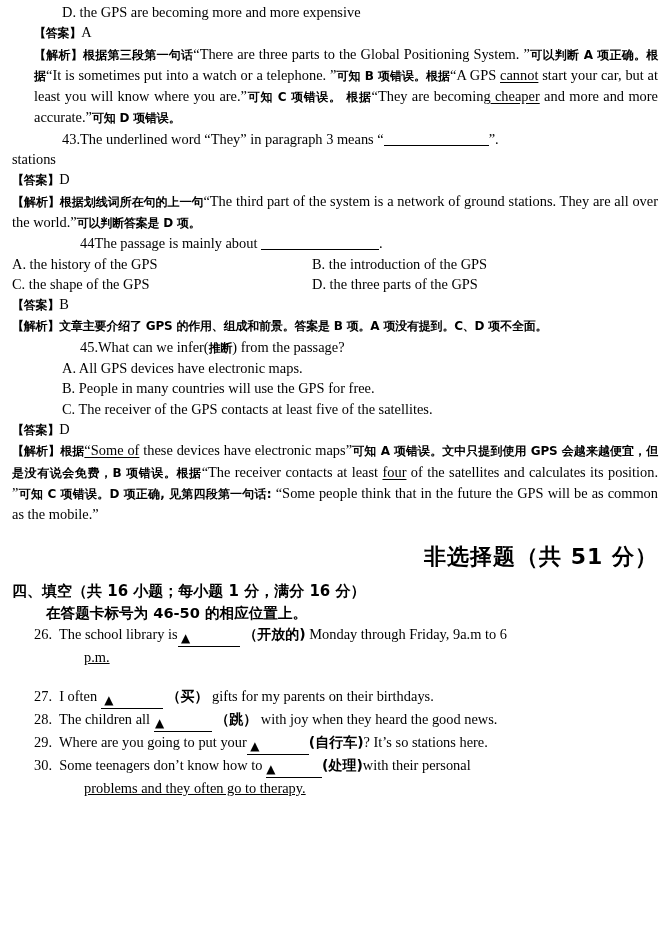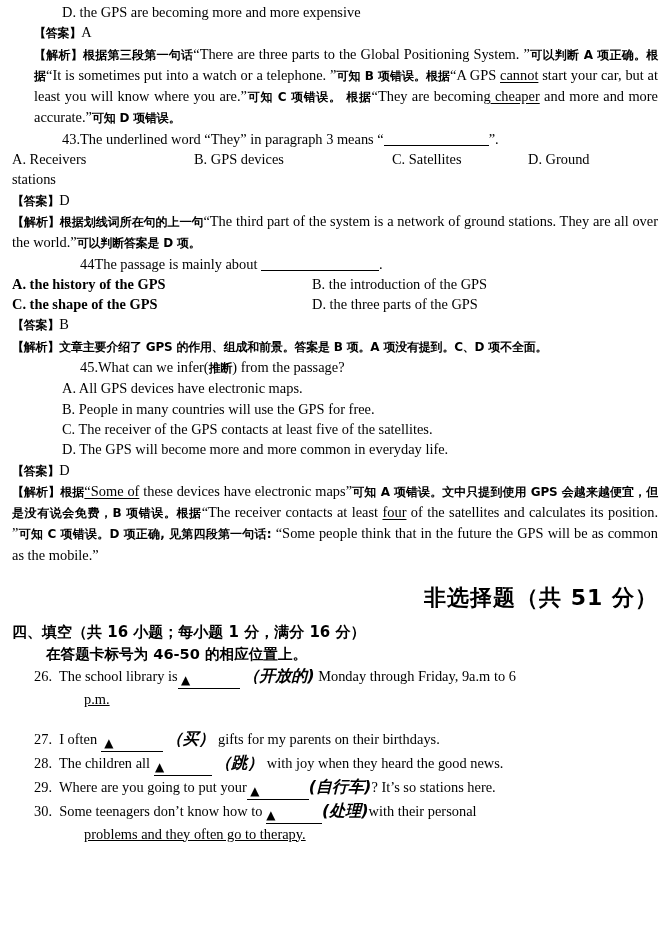--- a/index.html
+++ b/index.html
@@ -60,21 +60,21 @@
     font-size: 14.4px;
     line-height: 20.3px;
     display: block;
     white-space: nowrap;
     padding-left: 6px;
   }
   .opt-row > span { display: inline-block; vertical-align: baseline; }
   .o4a { width: 182px; }
   .o4b { width: 198px; }
   .o4c { width: 136px; }
-  .o2a { width: 300px; font-weight: bold; }
+  .o2a { width: 300px; }
 
   
   .blank-line {
     display: inline-block;
     border-bottom: 1.1px solid #000;
     vertical-align: -2px;
     height: 13px;
   }
   .bl-105 { width: 105px; }
   .bl-118 { width: 118px; }
@@ -129,61 +129,58 @@
     line-height: 13px;
     height: 14px;
   }
   .gap-62 { width: 62px; }
   .gap-58 { width: 58px; }
   .gap-56 { width: 56px; }
   .tri { font-size: 12px; line-height: 12px; }
   .zh-paren {
     font-family: "DejaVu Sans", "Liberation Sans", sans-serif;
     font-weight: bold;
-    font-size: 16px;
-    font-style: italic;
+    font-size: 14px;
   }
   .spacer-gap { height: 18px; }
 </style>
 </head>
 <body>
 
 <div class="page">
   <div class="body-col">
 
     <div class="ln ind-2">D.  the GPS are becoming more and more expensive</div>
 
     <div class="ln ind-1"><span class="cn">【答案】</span><span>A</span></div>
 
     <div class="para ind-1"><span class="cn">【解析】</span><span class="cn">根据第三段第一句话</span><span>“There are three parts to the Global Positioning System. ”</span><span class="cn">可以判断 A 项正确。根据</span><span>“It is sometimes put into a watch or a telephone. ”</span><span class="cn">可知 B 项错误。根据</span><span>“A GPS </span><span class="u">cannot</span><span> start your car, but at least you will know where you are.”</span><span class="cn">可知 C 项错误。 根据</span><span>“They are becoming</span><span class="u"> cheaper</span><span> and more and more accurate.”</span><span class="cn">可知 D 项错误。</span></div>
 
     <div class="ln ind-2"><span>43.The underlined word “They” in paragraph 3 means “</span><span class="blank-line bl-105"></span><span>”.</span></div>
 
-    <div class="opt-row"><span class="o4a">A. Receivers</span><span class="o4b">B. GPS devices</span><span class="o4c">C. Satellites</span><span>D. Ground</span></div>
     <div class="ln" style="padding-left:6px">stations</div>
 
     <div class="ln" style="padding-left:6px"><span class="cn">【答案】</span><span>D</span></div>
 
     <div class="para" style="padding-left:6px"><span class="cn">【解析】</span><span class="cn">根据划线词所在句的上一句</span><span>“The third part of the system is a network of ground stations. They are all over the world.”</span><span class="cn">可以判断答案是 D 项。</span></div>
 
     <div class="ln ind-3"><span>44The passage is mainly about </span><span class="blank-line bl-118"></span><span>.</span></div>
 
     <div class="opt-row"><span class="o2a">A. the history of the GPS</span><span>B. the introduction of the GPS</span></div>
     <div class="opt-row"><span class="o2a">C. the shape of the GPS</span><span>D. the three parts of the GPS</span></div>
 
     <div class="ln" style="padding-left:6px"><span class="cn">【答案】</span><span>B</span></div>
 
     <div class="para" style="padding-left:6px"><span class="cn">【解析】</span><span class="cn">文章主要介绍了 GPS 的作用、组成和前景。答案是 B 项。A 项没有提到。C、D 项不全面。</span></div>
 
     <div class="ln ind-3"><span>45.What can we infer(</span><span class="cn">推断</span><span>) from the passage?</span></div>
 
     <div class="ln ind-hang">A.  All GPS devices have electronic maps.</div>
     <div class="ln ind-hang">B.  People in many countries will use the GPS for free.</div>
     <div class="ln ind-hang">C.  The receiver of the GPS contacts at least five of the satellites.</div>
-    <div class="ln ind-hang">D.  The GPS will become more and more common in everyday life.</div>
 
     <div class="ln" style="padding-left:6px"><span class="cn">【答案】</span><span>D</span></div>
 
     <div class="para" style="padding-left:6px"><span class="cn">【解析】</span><span class="cn">根据</span><span class="u">“Some of</span><span> these devices have electronic maps”</span><span class="cn">可知 A 项错误。文中只提到使用 GPS 会越来越便宜，但是没有说会免费，B 项错误。根据</span><span>“The receiver contacts at least </span><span class="u">four</span><span> of the satellites and calculates its position. ”</span><span class="cn">可知 C 项错误。D 项正确, 见第四段第一句话: </span><span>“Some people think that in the future the GPS will be as common as the mobile.”</span></div>
 
     <div class="section-title">非选择题（共 51 分）</div>
 
     <div class="sec-head">四、填空（共 16 小题；每小题 1 分，满分 16 分）</div>
 
     <div class="sec-sub" style="text-indent:0;padding-left:40px">在答题卡标号为 46-50 的相应位置上。</div>

